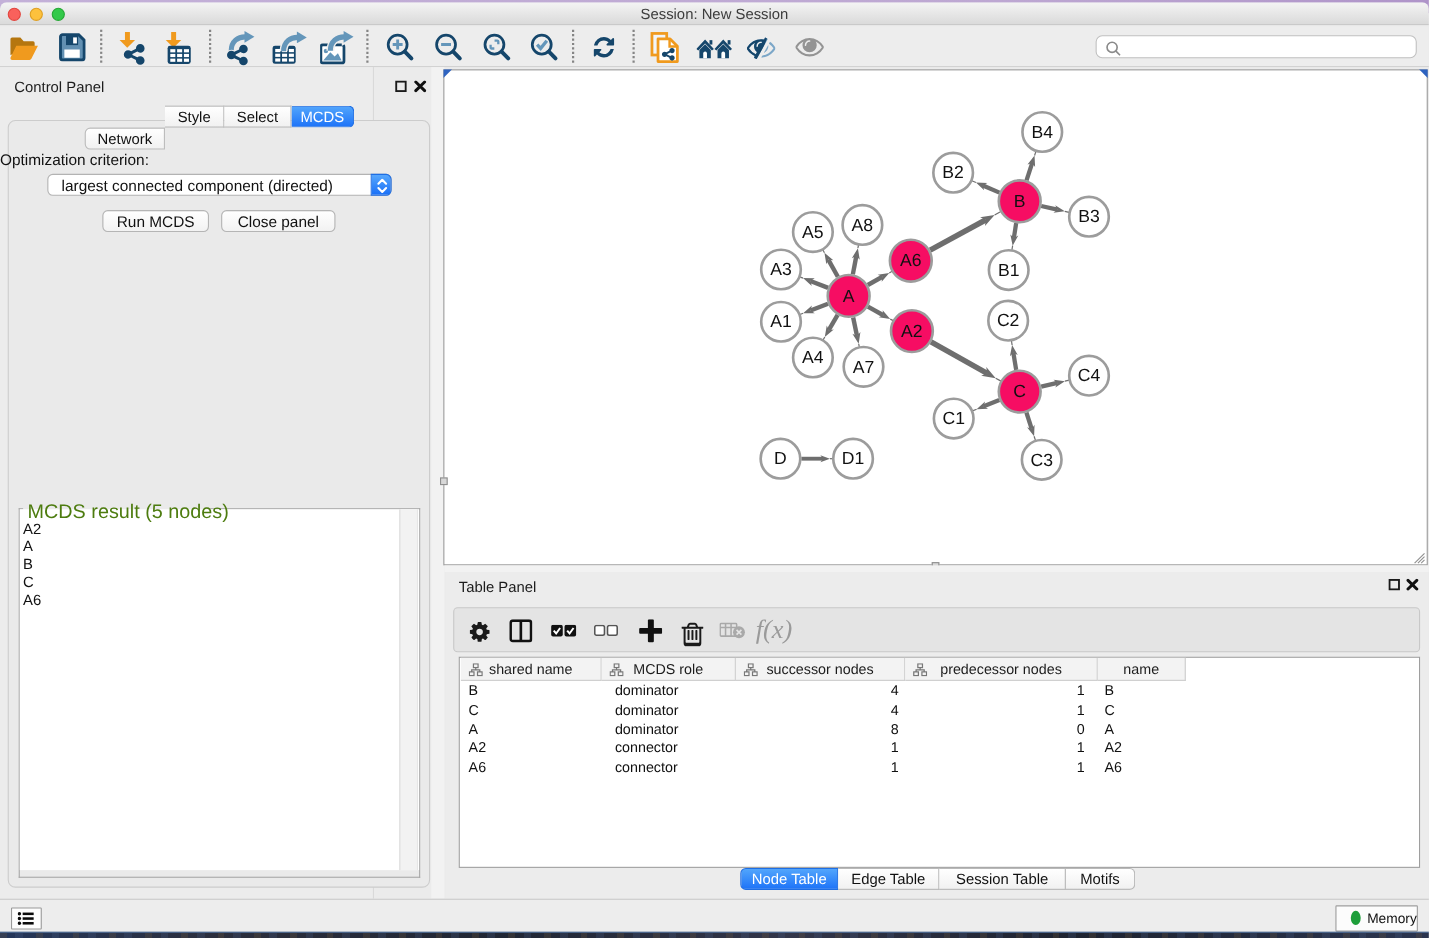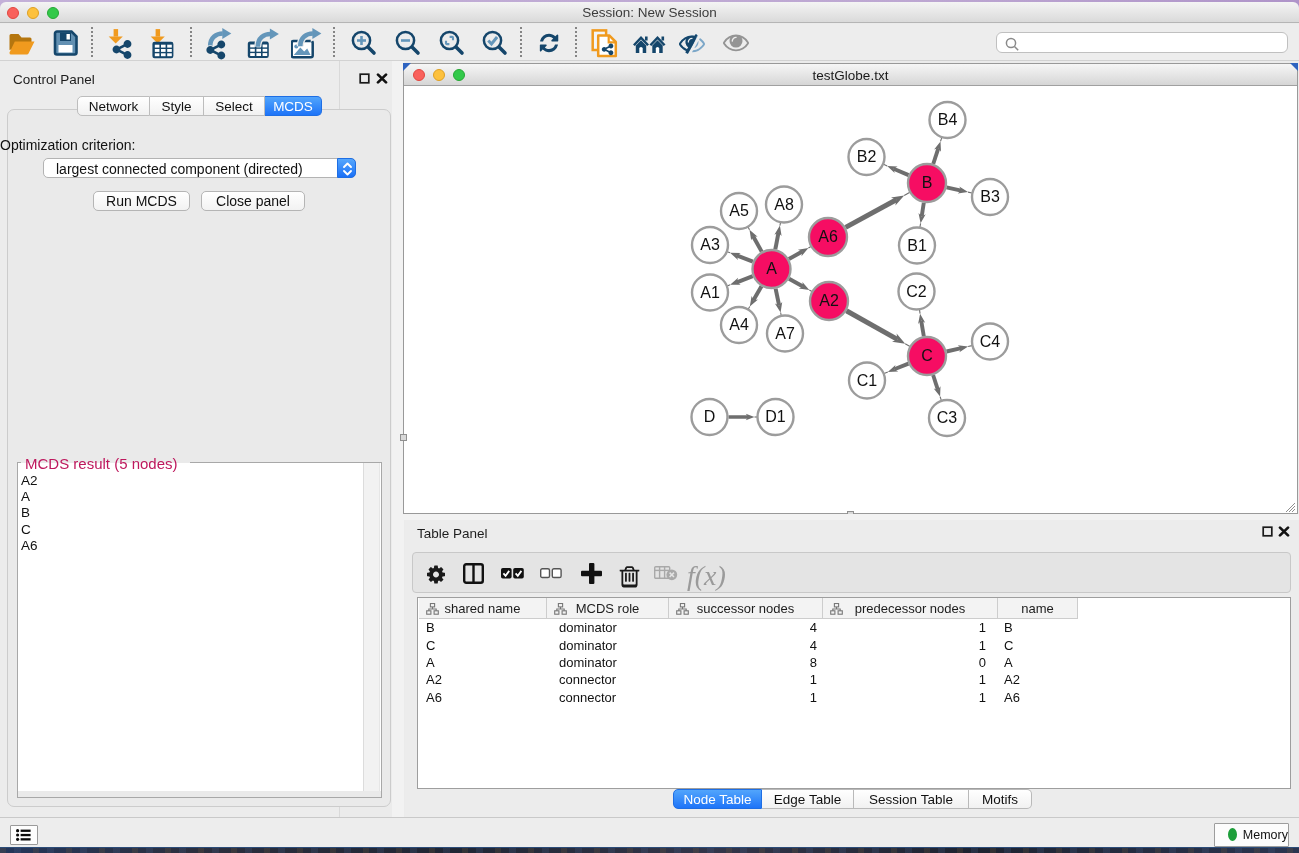--- a/index.html
+++ b/index.html
@@ -214,21 +214,21 @@
 <div id="cpanel" class="abs">
   <div id="cp-title" class="abs">Control Panel</div>
 <svg class="abs" style="left:359px;top:12px;" width="11" height="11" viewBox="0 0 11 11">
       <rect x="1.2" y="1.2" width="8.6" height="8.6" fill="none" stroke="#1a1a1a" stroke-width="1.7"></rect>
     </svg>
     <svg class="abs" style="left:376px;top:12px;" width="12" height="11" viewBox="0 0 12 11">
       <path d="M2,1.6 L10,9.4 M10,1.6 L2,9.4" stroke="#111" stroke-width="2.7" stroke-linecap="round"></path>
     </svg>
   <div id="cp-inner" class="abs"></div>
   <div class="abs tabrow" style="left:77px; top:35px;">
-    <div class="tab first" style="width:73px;">Network</div>
+    <div class="tab first" style="width:73px;margin-top:20px;">Network</div>
     <div class="tab" style="width:54px;">Style</div>
     <div class="tab" style="width:61px;">Select</div>
     <div class="tab last sel" style="width:57px;">MCDS</div>
   </div>
   <div class="abs" style="left:0; top:76px; width:392px; font-size:14px; color:#111;">Optimization criterion:</div>
   <div class="abs" style="left:43px; top:97px; width:313px; height:20px; background:#fff; border:1px solid #b3b3b3; border-radius:5px;">
     <div class="abs" style="left:12px; top:1px; font-size:14px; color:#111; line-height:18px;">largest connected component (directed)</div>
 <div class="abs" style="right:-1px;top:-1px;width:19px;height:20px;background:linear-gradient(#56a7fd,#1a70f7);border-radius:0 5px 5px 0;border:1px solid #1e6ee4;">
         <svg class="abs" style="left:3.5px;top:2.5px;" width="11" height="14" viewBox="0 0 11 14">
           <path d="M2,5 L5.5,1.5 L9,5" fill="none" stroke="#fff" stroke-width="1.9" stroke-linecap="round" stroke-linejoin="round"></path>
@@ -236,36 +236,30 @@
         </svg>
       </div>
   </div>
   <div class="btn abs" style="left:93px; top:130px; width:97px; height:20px;">Run MCDS</div>
   <div class="btn abs" style="left:201px; top:130px; width:104px; height:20px;">Close panel</div>
 <div class="abs" style="left:17px;top:401px;width:365px;height:336px;border:1px solid #a8a8a8;border-top:none;"></div>
     <div class="abs" style="left:17px;top:401px;width:4px;height:1px;background:#a8a8a8;"></div>
     <div class="abs" style="left:190px;top:401px;width:192px;height:1px;background:#a8a8a8;"></div>
     <div class="abs" style="left:18px;top:402px;width:363px;height:328px;background:#fff;"></div>
     <div class="abs" style="left:363px;top:402px;width:17px;height:328px;background:#f2f2f2;border-left:1px solid #dcdcdc;border-right:1px solid #e6e6e6;"></div>
-    <div class="abs" style="left:23px;top:394px;font-size:15px;color:#be185d;padding:0 2px;">MCDS result (5 nodes)</div>
+    <div class="abs" style="left:23px;top:394px;font-size:18px;color:#4d7c0f;padding:0 2px;">MCDS result (5 nodes)</div>
     <div class="abs" style="left:21px;top:412px;">
       <div style="height:16.2px;font-size:13.5px;color:#111;">A2</div>
       <div style="height:16.2px;font-size:13.5px;color:#111;">A</div>
       <div style="height:16.2px;font-size:13.5px;color:#111;">B</div>
       <div style="height:16.2px;font-size:13.5px;color:#111;">C</div>
       <div style="height:16.2px;font-size:13.5px;color:#111;">A6</div>
     </div>
 </div>
 <div id="netwin" class="abs">
-  <div id="net-titlebar" class="abs">
-    <div class="tl abs" style="left:9px; top:5px; background:#f9615c; border:1px solid #e2463f;"></div>
-    <div class="tl abs" style="left:29px; top:5px; background:#fdc13d; border:1px solid #dfa023;"></div>
-    <div class="tl abs" style="left:49px; top:5px; background:#33c94a; border:1px solid #26a835;"></div>
-    <div id="net-title" class="abs">testGlobe.txt</div>
-  </div>
 <svg class="abs" style="left:0;top:23px;" width="893" height="427" viewBox="0 0 893 427">
 <line x1="326.1" y1="197.8" x2="323.3" y2="198.9" stroke="#6e6e6e" stroke-width="1.1"></line>
 <line x1="348.8" y1="189.1" x2="332.8" y2="195.3" stroke="#6e6e6e" stroke-width="4"></line>
 <polygon points="326.1,197.8 334.1,190.8 332.8,195.3 336.7,197.7" fill="#6e6e6e"></polygon>
 <line x1="405.3" y1="203.1" x2="408.0" y2="204.5" stroke="#6e6e6e" stroke-width="1.1"></line>
 <line x1="385.0" y1="191.7" x2="399.0" y2="199.6" stroke="#6e6e6e" stroke-width="4"></line>
 <polygon points="405.3,203.1 394.8,201.4 399.0,199.6 398.4,195.0" fill="#6e6e6e"></polygon>
 <line x1="326.0" y1="165.8" x2="323.2" y2="164.7" stroke="#6e6e6e" stroke-width="1.1"></line>
 <line x1="348.9" y1="174.7" x2="332.7" y2="168.4" stroke="#6e6e6e" stroke-width="4"></line>
 <polygon points="326.0,165.8 336.7,166.0 332.7,168.4 334.0,172.9" fill="#6e6e6e"></polygon>
@@ -413,21 +407,21 @@
         <path d="M704 736v576q0 14-9 23t-23 9h-64q-14 0-23-9t-9-23V736q0-14 9-23t23-9h64q14 0 23 9t9 23zm256 0v576q0 14-9 23t-23 9h-64q-14 0-23-9t-9-23V736q0-14 9-23t23-9h64q14 0 23 9t9 23zm256 0v576q0 14-9 23t-23 9h-64q-14 0-23-9t-9-23V736q0-14 9-23t23-9h64q14 0 23 9t9 23zm128 724V608H448v852q0 22 7 40.5t14.5 27 10.5 8.5h832q3 0 10.5-8.5t14.5-27 7-40.5zM672 480h448l-48-117q-7-9-17-11H738q-10 2-17 11zm928 32v64q0 14-9 23t-23 9h-96v948q0 83-47 143.5t-113 60.5H480q-66 0-113-58.5T320 1560V608h-96q-14 0-23-9t-9-23v-64q0-14 9-23t23-9h309l70-167q15-37 54-63t79-26h320q40 0 79 26t54 63l70 167h309q14 0 23 9t9 23z" fill="#1a1a1a"></path>
       </svg>
 <svg class="abs" style="left:241px;top:13px;" width="24" height="15" viewBox="0 0 24 15">
         <rect x="0.7" y="0.7" width="15" height="11.6" rx="1" fill="none" stroke="#a9a9a9" stroke-width="1.4"></rect>
         <line x1="0.7" y1="4.4" x2="15.7" y2="4.4" stroke="#a9a9a9" stroke-width="1.4"></line>
         <line x1="5.6" y1="0.7" x2="5.6" y2="12.3" stroke="#a9a9a9" stroke-width="1.4"></line>
         <line x1="10.6" y1="0.7" x2="10.6" y2="12.3" stroke="#a9a9a9" stroke-width="1.4"></line>
         <circle cx="17.8" cy="8.8" r="5.4" fill="#a9a9a9"></circle>
         <path d="M15.6,6.6 l4.4,4.4 m0,-4.4 l-4.4,4.4" stroke="#e4e4e4" stroke-width="1.5"></path>
       </svg>
-<div class="abs" style="left:274px;top:7px;font-family:'Liberation Serif',serif;font-style:italic;font-size:28px;color:#9a9a9a;">f(x)</div>
+<div class="abs" style="left:274px;top:7px;font-family:'Liberation Serif',serif;font-style:italic;font-size:24px;color:#9a9a9a;">f(x)</div>
   </div>
   <div id="tp-table" class="abs">
 <div class="hcell abs" style="left:1px;width:128px;">
         <svg width="13" height="12" viewBox="0 0 13 12" style="position:absolute;left:7px;top:4.5px;">
           <rect x="4.4" y="0.5" width="4.2" height="3.4" fill="none" stroke="#777" stroke-width="1.1"></rect>
           <rect x="0.7" y="7.8" width="4.2" height="3.4" fill="none" stroke="#777" stroke-width="1.1"></rect>
           <rect x="8.1" y="7.8" width="4.2" height="3.4" fill="none" stroke="#777" stroke-width="1.1"></rect>
           <path d="M6.5,3.9 V6 M2.8,7.8 V6 h7.4 v1.8" fill="none" stroke="#777" stroke-width="1.1"></path>
         </svg>
         <span>shared name</span>

